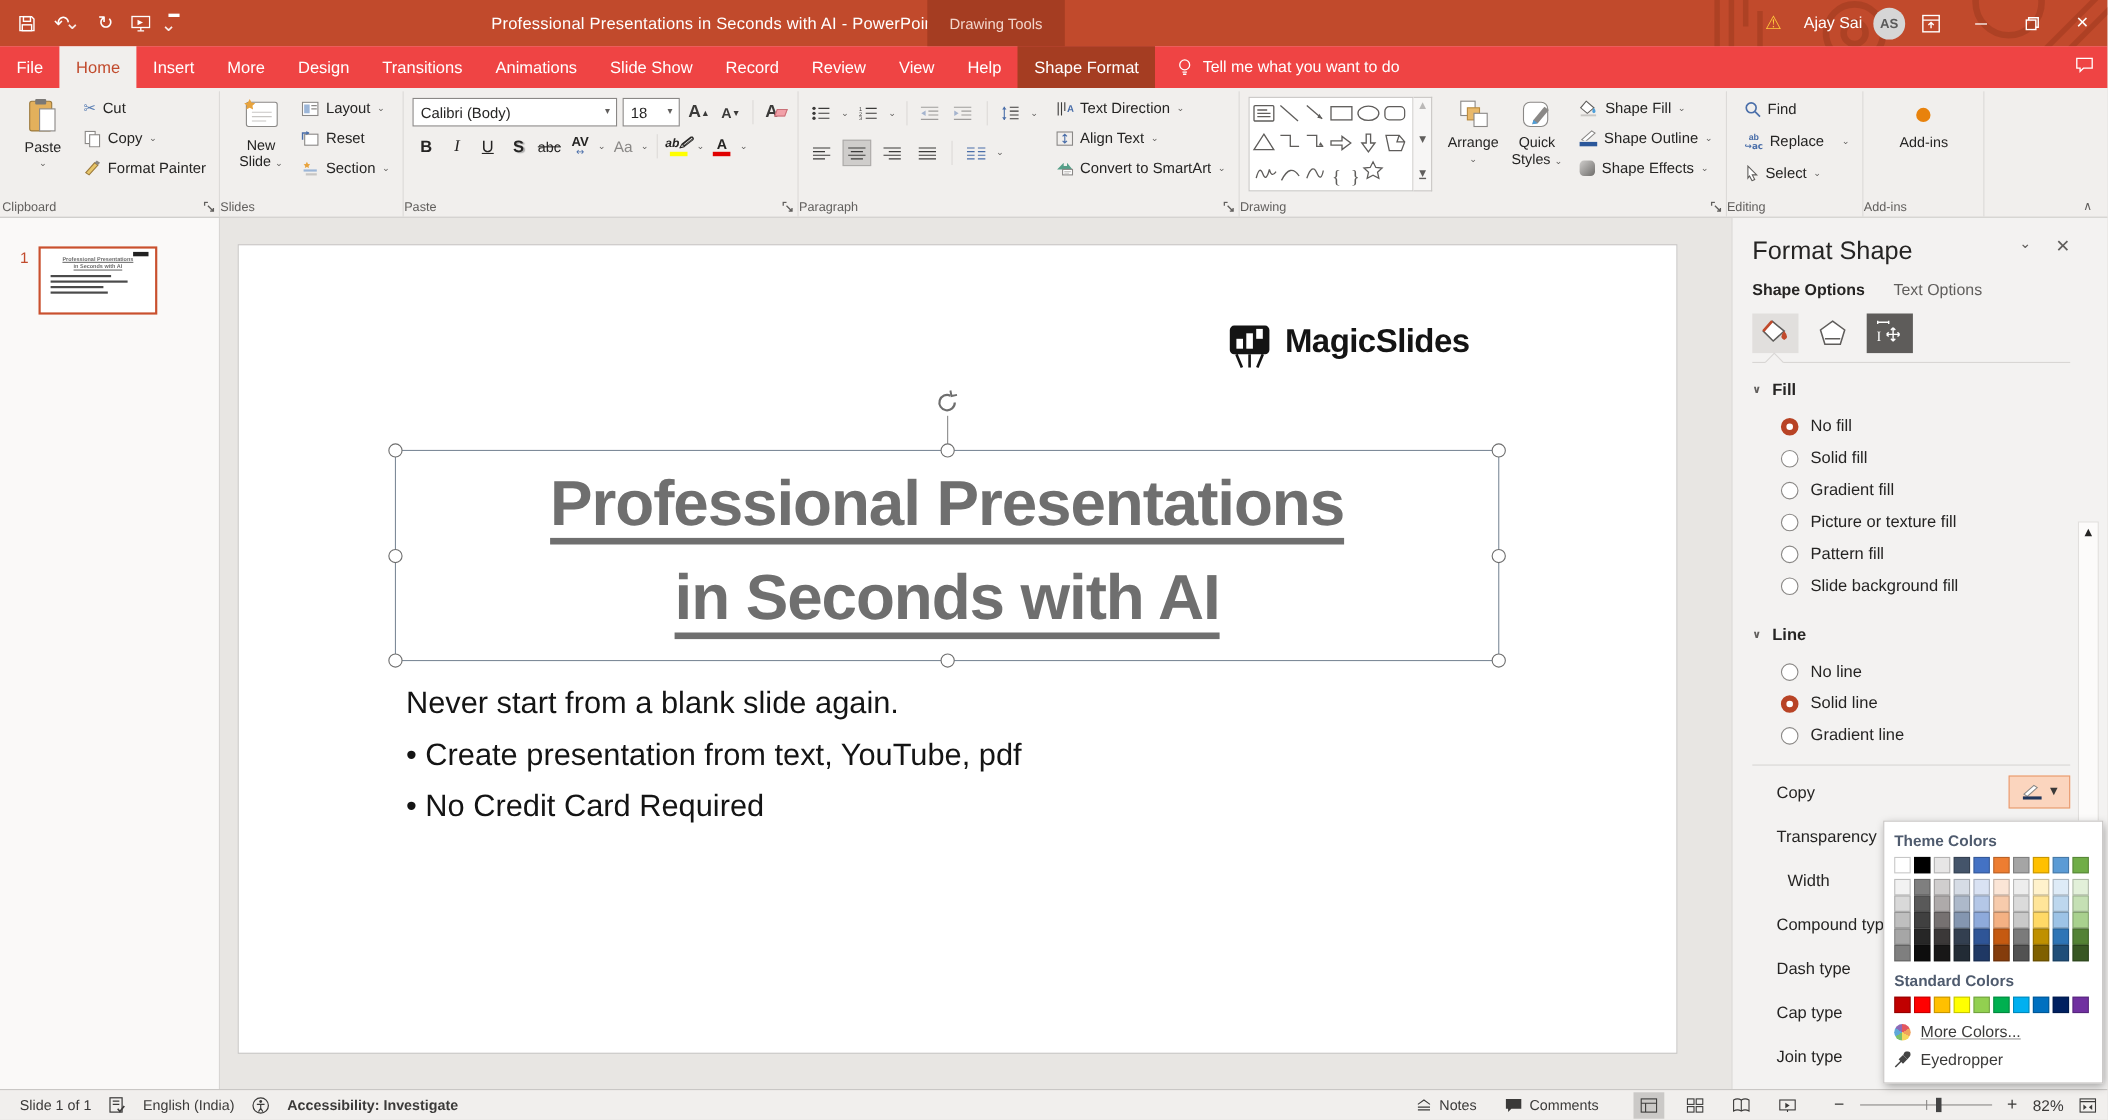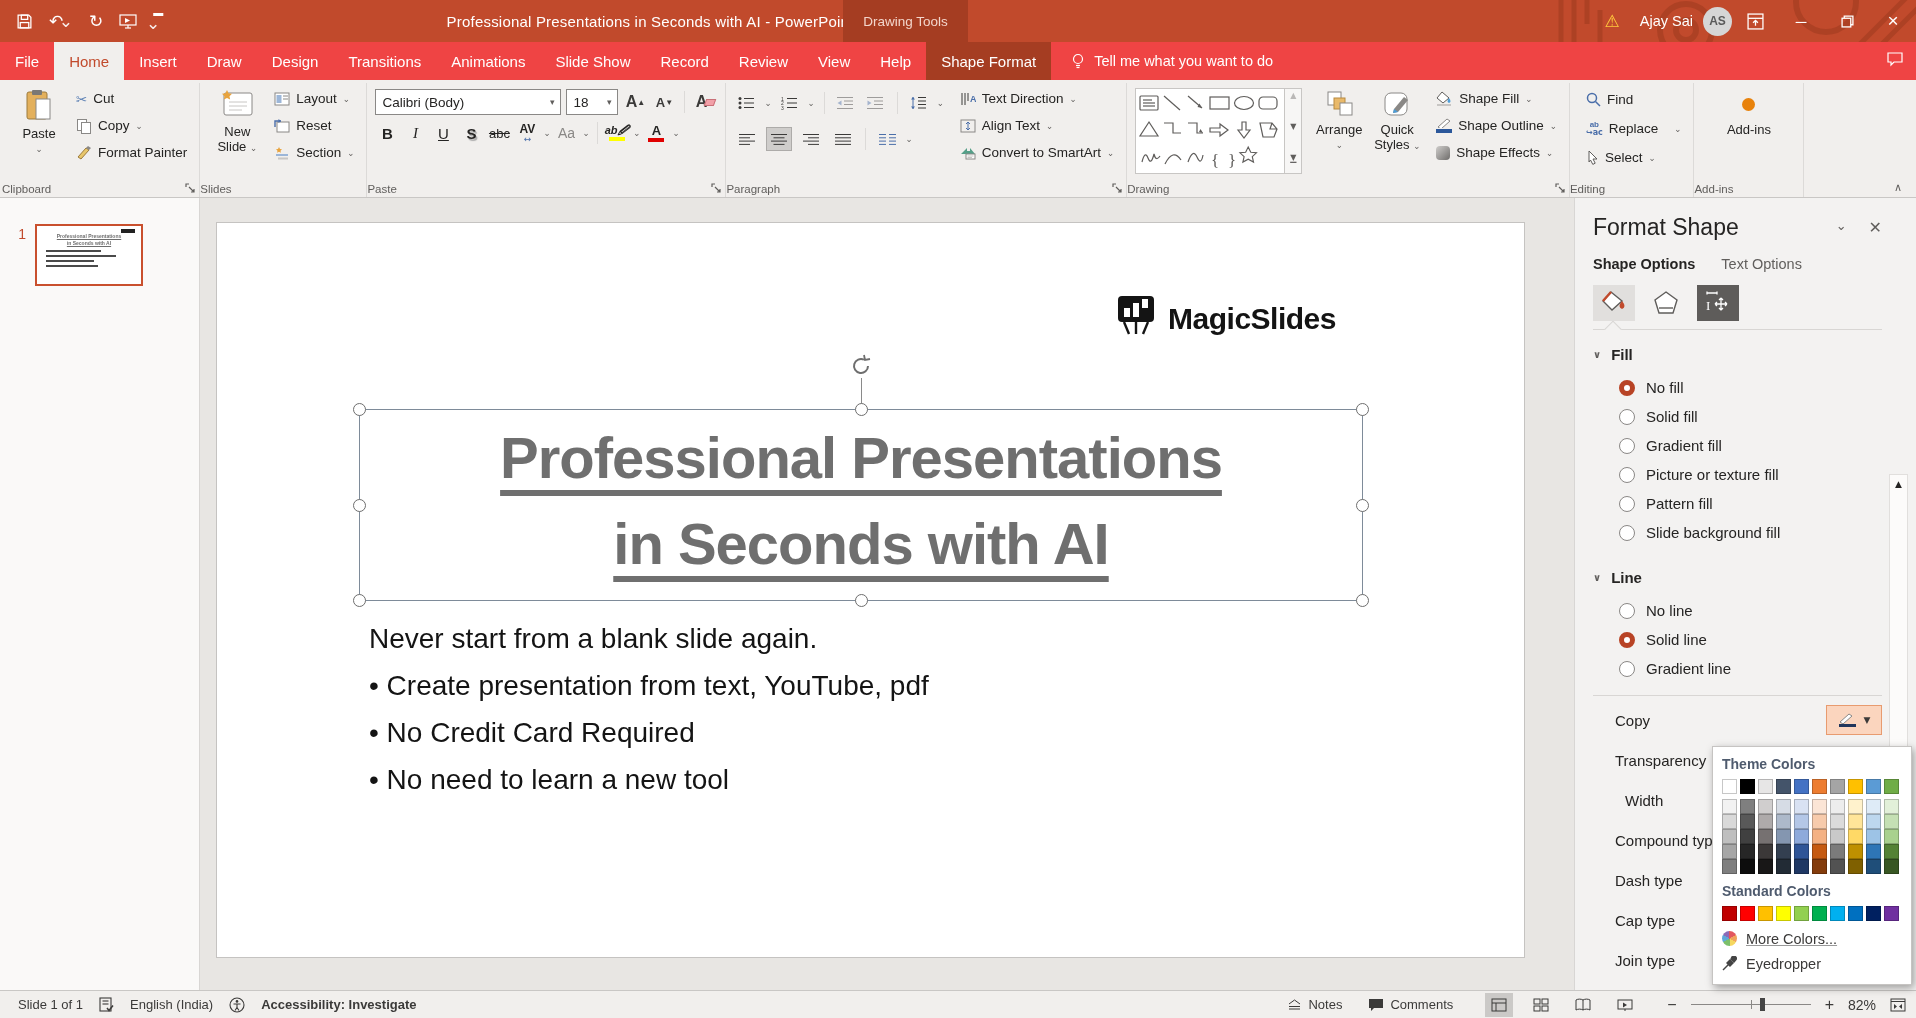--- a/index.html
+++ b/index.html
@@ -78,37 +78,37 @@
   .thumbnum{color:#C14A2C;font-size:14px;width:12px;text-align:right;padding-top:2px}
   .thumb{width:108px;height:62px;background:#fff;border:2px solid #C9502E;position:relative;padding-top:7px}
   .minilogo{position:absolute;top:3px;right:6px;width:14px;height:4px;background:#222}
   .minititle{text-align:center;font-size:5px;font-weight:bold;color:#6E6E6E;line-height:7px;text-decoration:underline}
   .minilines{margin:3px 0 0 9px}
   .minilines div{height:2px;background:#4A4A4A;margin-bottom:3px}
 
   .canvas{flex:1;position:relative;background:#E8E6E3;min-width:0}
   .slide{position:absolute;left:16px;top:24px;width:1309px;height:736px;background:#fff;border:1px solid #C5C3C1}
 
-  .logo{position:absolute;top:71px;right:188px;display:flex;align-items:flex-end;gap:10px}
+  .logo{position:absolute;top:71px;right:188px;display:flex;align-items:flex-start;gap:10px}
   .logotext{font-size:30px;font-weight:bold;color:#141414;letter-spacing:-.5px}
 
   .textbox{position:absolute;left:142px;top:186px;width:1004px;height:192px;border:1px solid #7E8B99}
   .slidetitle{width:100%;text-align:center;font-size:58px;font-weight:bold;color:#6F6F6F;line-height:86px;padding-top:5px;letter-spacing:-1px}
   .slidetitle .tl{text-decoration:underline;text-decoration-thickness:6px;text-underline-offset:12px}
   .handle{position:absolute;width:13px;height:13px;border-radius:50%;background:#fff;border:1.5px solid #6E6E6E}
   .rot-line{position:absolute;left:50%;top:-32px;width:1px;height:32px;background:#8A8A8A}
   .rot{position:absolute;left:50%;top:-56px;transform:translateX(-50%)}
 
   .bodytext{position:absolute;left:152px;top:392px;font-size:28px;color:#141414;line-height:47px}
   .bodytext li{list-style:none}
   .bodytext li.b::before{content:"• "}
 
   
   .pane{width:342px;background:#F3F2F1;border-left:1px solid #D8D6D4;position:relative;padding:16px 34px 0 18px;flex:none;font-size:15px}
-  .pane-head{display:flex;align-items:center}
+  .pane-head{display:flex;align-items:flex-start}
   .pane-title{font-size:23px;color:#252423;font-weight:400}
   .pane-head .ctrl{margin-left:auto;color:#605E5C;font-size:13px;display:flex;gap:22px}
   .pane-tabs{display:flex;gap:26px;margin-top:15px;font-size:14.5px}
   .ptab.active{font-weight:bold;color:#252423}
   .ptab{color:#605E5C}
   .picons{display:flex;gap:10px;margin-top:13px;position:relative}
   .picon{width:42px;height:36px;display:flex;align-items:center;justify-content:center}
   .picon.sel{background:#E1DFDD}
   .picon.dark{background:#5E5C5A}
   .pdivider{height:1px;background:#D8D6D4;margin-top:8px;position:relative}
@@ -217,21 +217,21 @@
         </svg>
       </span>
       <span class="winbtn" style="font-size:19px">×</span>
     </div>
   </div>
 
   <div class="tabrow">
     <div class="tab">File</div>
     <div class="tab active">Home</div>
     <div class="tab">Insert</div>
-    <div class="tab">Draw</div>
+    <div class="tab">More</div>
     <div class="tab">Design</div>
     <div class="tab">Transitions</div>
     <div class="tab">Animations</div>
     <div class="tab">Slide Show</div>
     <div class="tab">Record</div>
     <div class="tab">Review</div>
     <div class="tab">View</div>
     <div class="tab">Help</div>
     <div class="tab contextual">Shape Format</div>
     <div class="tellme">
@@ -759,21 +759,20 @@
           <span class="handle" style="right:-7px;top:50%;margin-top:-6px"></span>
           <span class="handle" style="left:-7px;bottom:-7px"></span>
           <span class="handle" style="left:50%;bottom:-7px;margin-left:-6px"></span>
           <span class="handle" style="right:-7px;bottom:-7px"></span>
         </div>
 
         <ul class="bodytext">
           <li>Never start from a blank slide again.</li>
           <li class="b">Create presentation from text, YouTube, pdf</li>
           <li class="b">No Credit Card Required</li>
-          <li class="b">No need to learn a new tool</li>
         </ul>
       </div>
     </div>
 
     <div class="pane">
       <div class="pane-head">
         <span class="pane-title">Format Shape</span>
         <span class="ctrl">
             <span class="g">⌄</span>
             <span style="font-size:16px">✕</span>

